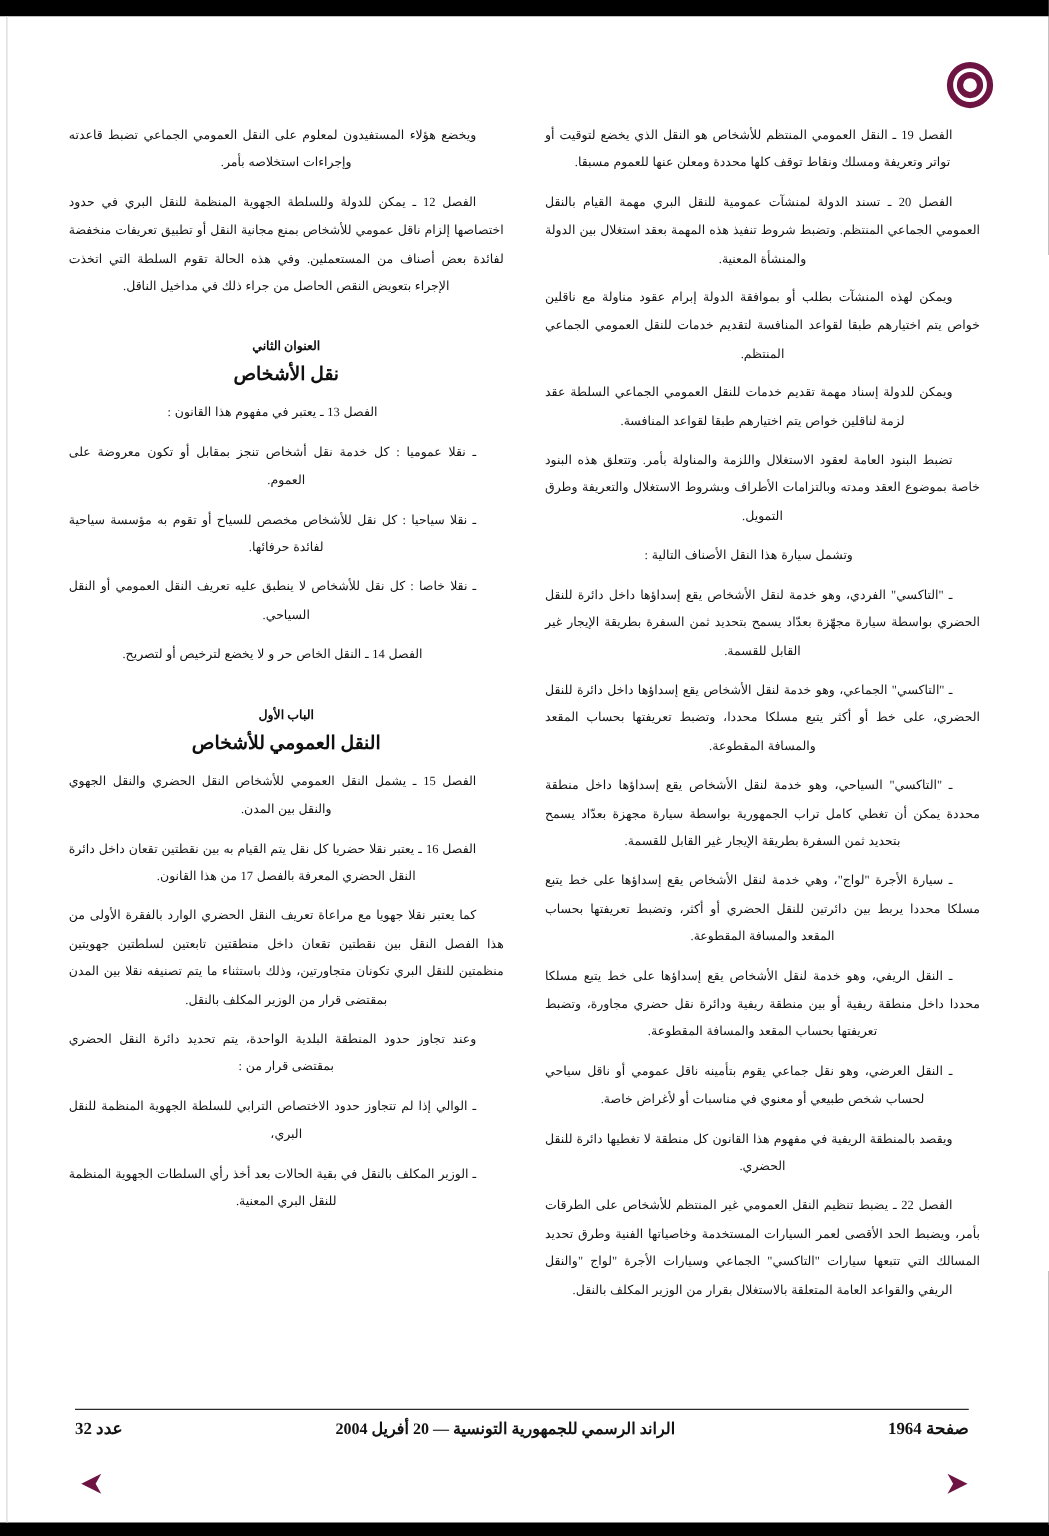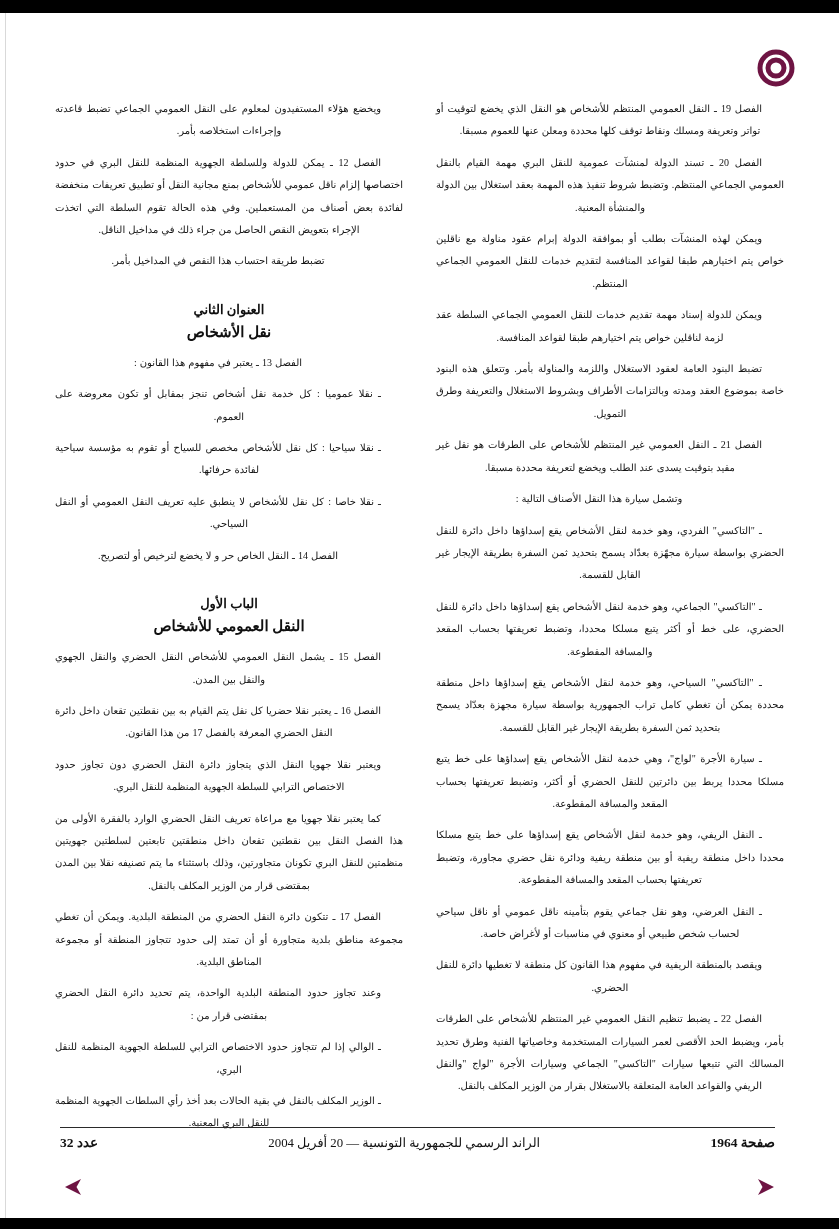--- a/index.html
+++ b/index.html
@@ -77,21 +77,21 @@
     line-height: 22.4px;
     text-align: justify;
     text-align-last: center;
     margin: 0 0 9px 0;
     text-indent: 22px;
     word-spacing: 0.5px;
     color: #141414;
   }
 
   .heading {
-    font-size: 13px;
+    font-size: 10px;
     line-height: 22px;
     text-align: center;
     margin: 0;
     font-weight: bold;
     color: #101010;
     text-indent: 0;
   }
   .heading.big {
     font-size: 15px;
     margin-bottom: 9px;
@@ -117,21 +117,21 @@
     flex-direction: row-reverse;
     align-items: baseline;
     justify-content: space-between;
     font-size: 13.5px;
     font-weight: bold;
     color: #121212;
     gap: 12px;
   }
   #footer .center {
     font-size: 12.8px;
-    font-weight: normal;
+    font-weight: bold;
   }
 
   
   .nav-arrow {
     position: absolute;
     top: 1177px;
     width: 32px;
     height: 20px;
   }
   .nav-arrow svg { display: block; }
@@ -154,51 +154,47 @@
       <circle cx="21" cy="21" r="8" fill="none" stroke="#6e1443" stroke-width="5"></circle>
       <circle cx="21" cy="21" r="3.4" fill="#ffffff"></circle>
     </svg>
   </div>
 
   <div class="columns">
 
     <div class="col" id="col-right">
         <p class="para">ويخضع هؤلاء المستفيدون لمعلوم على النقل العمومي الجماعي تضبط قاعدته وإجراءات استخلاصه بأمر.</p>
         <p class="para">الفصل 12 ـ يمكن للدولة وللسلطة الجهوية المنظمة للنقل البري في حدود اختصاصها إلزام ناقل عمومي للأشخاص بمنع مجانية النقل أو تطبيق تعريفات منخفضة لفائدة بعض أصناف من المستعملين. وفي هذه الحالة تقوم السلطة التي اتخذت الإجراء بتعويض النقص الحاصل من جراء ذلك في مداخيل الناقل.</p>
-        <p class="para">تضبط طريقة احتساب هذا النقص في المداخيل بأمر.</p>
         <div class="heading-group gap-lg">
           <div class="heading">العنوان الثاني</div>
           <div class="heading big">نقل الأشخاص</div>
         </div>
         <p class="para">الفصل 13 ـ يعتبر في مفهوم هذا القانون :</p>
         <p class="para">ـ نقلا عموميا : كل خدمة نقل أشخاص تنجز بمقابل أو تكون معروضة على العموم.</p>
         <p class="para">ـ نقلا سياحيا : كل نقل للأشخاص مخصص للسياح أو تقوم به مؤسسة سياحية لفائدة حرفائها.</p>
         <p class="para">ـ نقلا خاصا : كل نقل للأشخاص لا ينطبق عليه تعريف النقل العمومي أو النقل السياحي.</p>
         <p class="para">الفصل 14 ـ النقل الخاص حر و لا يخضع لترخيص أو لتصريح.</p>
         <div class="heading-group gap-lg">
           <div class="heading">الباب الأول</div>
           <div class="heading big">النقل العمومي للأشخاص</div>
         </div>
         <p class="para">الفصل 15 ـ يشمل النقل العمومي للأشخاص النقل الحضري والنقل الجهوي والنقل بين المدن.</p>
         <p class="para">الفصل 16 ـ يعتبر نقلا حضريا كل نقل يتم القيام به بين نقطتين تقعان داخل دائرة النقل الحضري المعرفة بالفصل 17 من هذا القانون.</p>
-        <p class="para">ويعتبر نقلا جهويا النقل الذي يتجاوز دائرة النقل الحضري دون تجاوز حدود الاختصاص الترابي للسلطة الجهوية المنظمة للنقل البري.</p>
         <p class="para">كما يعتبر نقلا جهويا مع مراعاة تعريف النقل الحضري الوارد بالفقرة الأولى من هذا الفصل النقل بين نقطتين تقعان داخل منطقتين تابعتين لسلطتين جهويتين منظمتين للنقل البري تكونان متجاورتين، وذلك باستثناء ما يتم تصنيفه نقلا بين المدن بمقتضى قرار من الوزير المكلف بالنقل.</p>
-        <p class="para">الفصل 17 ـ تتكون دائرة النقل الحضري من المنطقة البلدية. ويمكن أن تغطي مجموعة مناطق بلدية متجاورة أو أن تمتد إلى حدود تتجاوز المنطقة أو مجموعة المناطق البلدية.</p>
         <p class="para">وعند تجاوز حدود المنطقة البلدية الواحدة، يتم تحديد دائرة النقل الحضري بمقتضى قرار من :</p>
         <p class="para">ـ الوالي إذا لم تتجاوز حدود الاختصاص الترابي للسلطة الجهوية المنظمة للنقل البري،</p>
         <p class="para">ـ الوزير المكلف بالنقل في بقية الحالات بعد أخذ رأي السلطات الجهوية المنظمة للنقل البري المعنية.</p>
       </div>
 
     <div class="col" id="col-left">
         <p class="para">الفصل 19 ـ النقل العمومي المنتظم للأشخاص هو النقل الذي يخضع لتوقيت أو تواتر وتعريفة ومسلك ونقاط توقف كلها محددة ومعلن عنها للعموم مسبقا.</p>
         <p class="para">الفصل 20 ـ تسند الدولة لمنشآت عمومية للنقل البري مهمة القيام بالنقل العمومي الجماعي المنتظم. وتضبط شروط تنفيذ هذه المهمة بعقد استغلال بين الدولة والمنشأة المعنية.</p>
         <p class="para">ويمكن لهذه المنشآت بطلب أو بموافقة الدولة إبرام عقود مناولة مع ناقلين خواص يتم اختيارهم طبقا لقواعد المنافسة لتقديم خدمات للنقل العمومي الجماعي المنتظم.</p>
         <p class="para">ويمكن للدولة إسناد مهمة تقديم خدمات للنقل العمومي الجماعي السلطة عقد لزمة لناقلين خواص يتم اختيارهم طبقا لقواعد المنافسة.</p>
         <p class="para">تضبط البنود العامة لعقود الاستغلال واللزمة والمناولة بأمر. وتتعلق هذه البنود خاصة بموضوع العقد ومدته وبالتزامات الأطراف وبشروط الاستغلال والتعريفة وطرق التمويل.</p>
-        <p class="para">الفصل 21 ـ النقل العمومي غير المنتظم للأشخاص على الطرقات هو نقل غير مقيد بتوقيت يسدى عند الطلب ويخضع لتعريفة محددة مسبقا.</p>
         <p class="para">وتشمل سيارة هذا النقل الأصناف التالية :</p>
         <p class="para">ـ "التاكسي" الفردي، وهو خدمة لنقل الأشخاص يقع إسداؤها داخل دائرة للنقل الحضري بواسطة سيارة مجهّزة بعدّاد يسمح بتحديد ثمن السفرة بطريقة الإيجار غير القابل للقسمة.</p>
         <p class="para">ـ "التاكسي" الجماعي، وهو خدمة لنقل الأشخاص يقع إسداؤها داخل دائرة للنقل الحضري، على خط أو أكثر يتبع مسلكا محددا، وتضبط تعريفتها بحساب المقعد والمسافة المقطوعة.</p>
         <p class="para">ـ "التاكسي" السياحي، وهو خدمة لنقل الأشخاص يقع إسداؤها داخل منطقة محددة يمكن أن تغطي كامل تراب الجمهورية بواسطة سيارة مجهزة بعدّاد يسمح بتحديد ثمن السفرة بطريقة الإيجار غير القابل للقسمة.</p>
         <p class="para">ـ سيارة الأجرة "لواج"، وهي خدمة لنقل الأشخاص يقع إسداؤها على خط يتبع مسلكا محددا يربط بين دائرتين للنقل الحضري أو أكثر، وتضبط تعريفتها بحساب المقعد والمسافة المقطوعة.</p>
         <p class="para">ـ النقل الريفي، وهو خدمة لنقل الأشخاص يقع إسداؤها على خط يتبع مسلكا محددا داخل منطقة ريفية أو بين منطقة ريفية ودائرة نقل حضري مجاورة، وتضبط تعريفتها بحساب المقعد والمسافة المقطوعة.</p>
         <p class="para">ـ النقل العرضي، وهو نقل جماعي يقوم بتأمينه ناقل عمومي أو ناقل سياحي لحساب شخص طبيعي أو معنوي في مناسبات أو لأغراض خاصة.</p>
         <p class="para">ويقصد بالمنطقة الريفية في مفهوم هذا القانون كل منطقة لا تغطيها دائرة للنقل الحضري.</p>
         <p class="para">الفصل 22 ـ يضبط تنظيم النقل العمومي غير المنتظم للأشخاص على الطرقات بأمر، ويضبط الحد الأقصى لعمر السيارات المستخدمة وخاصياتها الفنية وطرق تحديد المسالك التي تتبعها سيارات "التاكسي" الجماعي وسيارات الأجرة "لواج "والنقل الريفي والقواعد العامة المتعلقة بالاستغلال بقرار من الوزير المكلف بالنقل.</p>
       </div>

